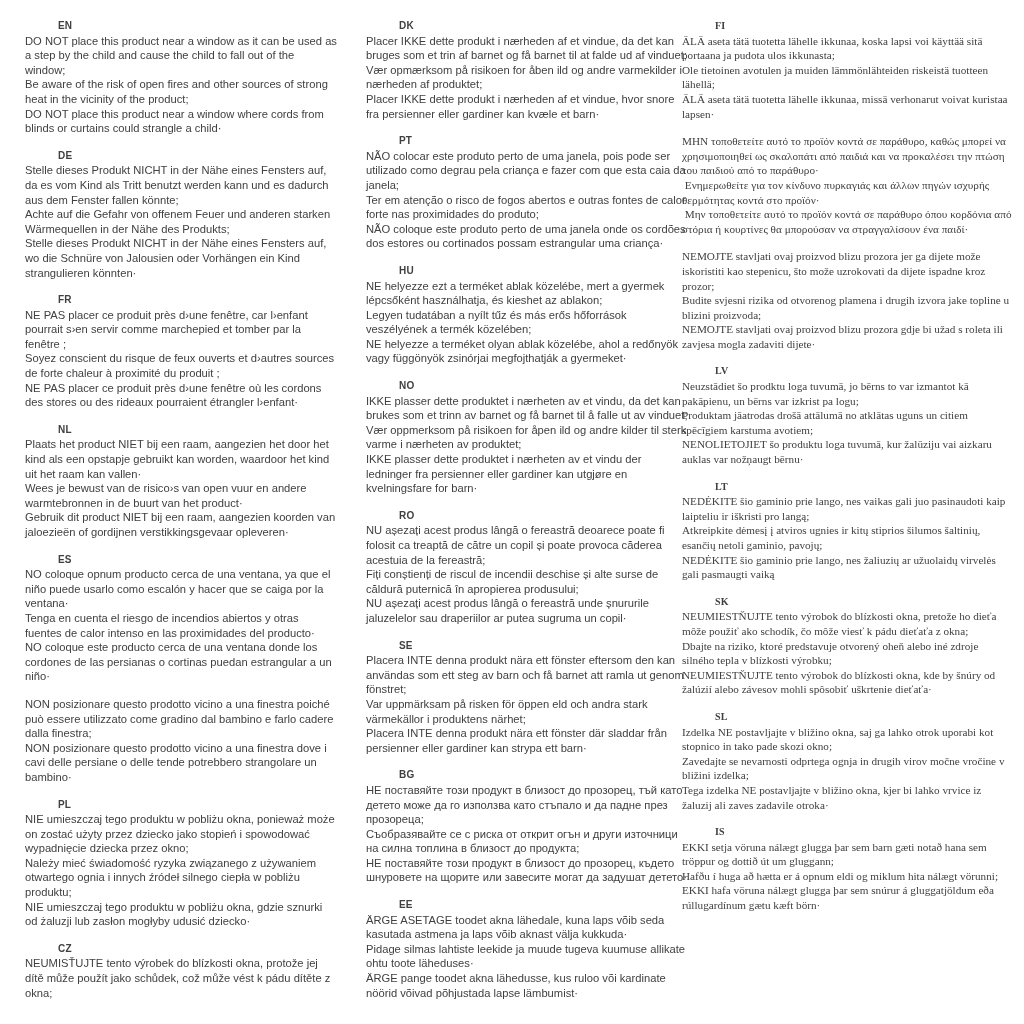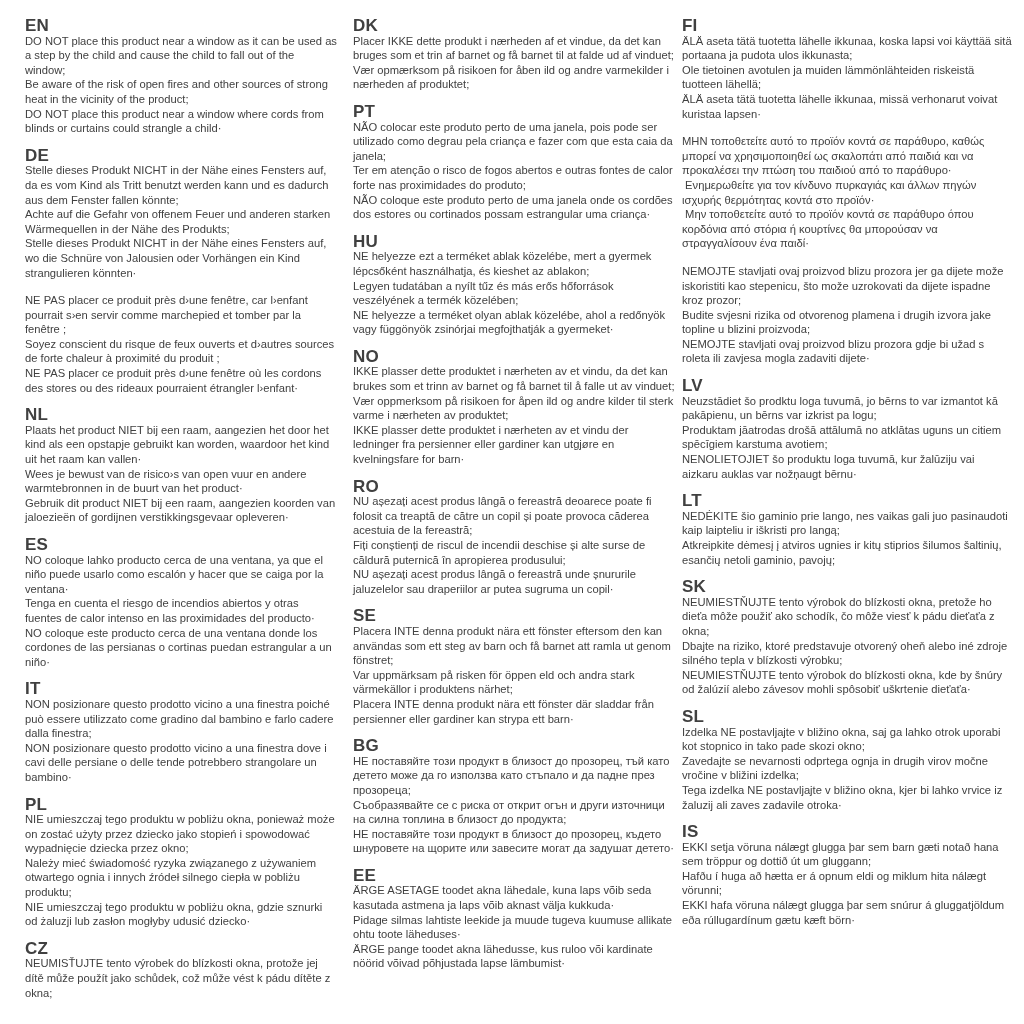--- a/index.html
+++ b/index.html
@@ -15,30 +15,31 @@
     width: 1024px;
     height: 1024px;
     font-family: "Liberation Sans", sans-serif;
     color: #404040;
   }
   .col {
     position: absolute;
     top: 19px;
   }
   .col-0 { left: 25px;  width: 312px; }
-  .col-1 { left: 353px; width: 322px; }
-  .col-2 { left: 682px; width: 331px; }
+  .col-1 { left: 366px; width: 322px; }
+  .col-2 { left: 682px; width: 331px; font-family: Liberation Serif, serif; }
   .lang-block {
     margin-bottom: 13px;
   }
   .lang-code {
-    font-size: 17px;
+    font-size: 10px;
     font-weight: 700;
     line-height: 14.6px;
     letter-spacing: 0.2px;
+    margin-left: 33px;
   }
   .sentence {
     font-size: 11.2px;
     line-height: 14.6px;
     white-space: pre-wrap;
   }
 </style>
 </head>
 <body>
 
@@ -50,57 +51,58 @@
         <div class="sentence">Be aware of the risk of open fires and other sources of strong heat in the vicinity of the product;</div>
         <div class="sentence">DO NOT place this product near a window where cords from blinds or curtains could strangle a child·</div>
       </div>
       <div class="lang-block">
         <div class="lang-code">DE</div>
         <div class="sentence">Stelle dieses Produkt NICHT in der Nähe eines Fensters auf, da es vom Kind als Tritt benutzt werden kann und es dadurch aus dem Fenster fallen könnte;</div>
         <div class="sentence">Achte auf die Gefahr von offenem Feuer und anderen starken Wärmequellen in der Nähe des Produkts;</div>
         <div class="sentence">Stelle dieses Produkt NICHT in der Nähe eines Fensters auf, wo die Schnüre von Jalousien oder Vorhängen ein Kind strangulieren könnten·</div>
       </div>
       <div class="lang-block">
+        <div class="lang-code">FR</div>
         <div class="sentence">NE PAS placer ce produit près d›une fenêtre, car l›enfant pourrait s›en servir comme marchepied et tomber par la fenêtre ;</div>
         <div class="sentence">Soyez conscient du risque de feux ouverts et d›autres sources de forte chaleur à proximité du produit ;</div>
         <div class="sentence">NE PAS placer ce produit près d›une fenêtre où les cordons des stores ou des rideaux pourraient étrangler l›enfant·</div>
       </div>
       <div class="lang-block">
         <div class="lang-code">NL</div>
         <div class="sentence">Plaats het product NIET bij een raam, aangezien het door het kind als een opstapje gebruikt kan worden, waardoor het kind uit het raam kan vallen·</div>
         <div class="sentence">Wees je bewust van de risico›s van open vuur en andere warmtebronnen in de buurt van het product·</div>
         <div class="sentence">Gebruik dit product NIET bij een raam, aangezien koorden van jaloezieën of gordijnen verstikkingsgevaar opleveren·</div>
       </div>
       <div class="lang-block">
         <div class="lang-code">ES</div>
-        <div class="sentence">NO coloque lahko producto cerca de una ventana, ya que el niño puede usarlo como escalón y hacer que se caiga por la ventana·</div>
+        <div class="sentence">NO coloque opnum producto cerca de una ventana, ya que el niño puede usarlo como escalón y hacer que se caiga por la ventana·</div>
         <div class="sentence">Tenga en cuenta el riesgo de incendios abiertos y otras fuentes de calor intenso en las proximidades del producto·</div>
         <div class="sentence">NO coloque este producto cerca de una ventana donde los cordones de las persianas o cortinas puedan estrangular a un niño·</div>
       </div>
       <div class="lang-block">
-        <div class="lang-code">IT</div>
         <div class="sentence">NON posizionare questo prodotto vicino a una finestra poiché può essere utilizzato come gradino dal bambino e farlo cadere dalla finestra;</div>
         <div class="sentence">NON posizionare questo prodotto vicino a una finestra dove i cavi delle persiane o delle tende potrebbero strangolare un bambino·</div>
       </div>
       <div class="lang-block">
         <div class="lang-code">PL</div>
         <div class="sentence">NIE umieszczaj tego produktu w pobliżu okna, ponieważ może on zostać użyty przez dziecko jako stopień i spowodować wypadnięcie dziecka przez okno;</div>
         <div class="sentence">Należy mieć świadomość ryzyka związanego z używaniem otwartego ognia i innych źródeł silnego ciepła w pobliżu produktu;</div>
         <div class="sentence">NIE umieszczaj tego produktu w pobliżu okna, gdzie sznurki od żaluzji lub zasłon mogłyby udusić dziecko·</div>
       </div>
       <div class="lang-block">
         <div class="lang-code">CZ</div>
         <div class="sentence">NEUMISŤUJTE tento výrobek do blízkosti okna, protože jej dítě může použít jako schůdek, což může vést k pádu dítěte z okna;</div>
       </div>
     </div>
   <div class="col col-1">
       <div class="lang-block">
         <div class="lang-code">DK</div>
         <div class="sentence">Placer IKKE dette produkt i nærheden af et vindue, da det kan bruges som et trin af barnet og få barnet til at falde ud af vinduet;</div>
         <div class="sentence">Vær opmærksom på risikoen for åben ild og andre varmekilder i nærheden af produktet;</div>
+        <div class="sentence">Placer IKKE dette produkt i nærheden af et vindue, hvor snore fra persienner eller gardiner kan kvæle et barn·</div>
       </div>
       <div class="lang-block">
         <div class="lang-code">PT</div>
         <div class="sentence">NÃO colocar este produto perto de uma janela, pois pode ser utilizado como degrau pela criança e fazer com que esta caia da janela;</div>
         <div class="sentence">Ter em atenção o risco de fogos abertos e outras fontes de calor forte nas proximidades do produto;</div>
         <div class="sentence">NÃO coloque este produto perto de uma janela onde os cordões dos estores ou cortinados possam estrangular uma criança·</div>
       </div>
       <div class="lang-block">
         <div class="lang-code">HU</div>
         <div class="sentence">NE helyezze ezt a terméket ablak közelébe, mert a gyermek lépcsőként használhatja, és kieshet az ablakon;</div>
@@ -158,20 +160,21 @@
       <div class="lang-block">
         <div class="lang-code">LV</div>
         <div class="sentence">Neuzstādiet šo prodktu loga tuvumā, jo bērns to var izmantot kā pakāpienu, un bērns var izkrist pa logu;</div>
         <div class="sentence">Produktam jāatrodas drošā attālumā no atklātas uguns un citiem spēcīgiem karstuma avotiem;</div>
         <div class="sentence">NENOLIETOJIET šo produktu loga tuvumā, kur žalūziju vai aizkaru auklas var nožņaugt bērnu·</div>
       </div>
       <div class="lang-block">
         <div class="lang-code">LT</div>
         <div class="sentence">NEDĖKITE šio gaminio prie lango, nes vaikas gali juo pasinaudoti kaip laipteliu ir iškristi pro langą;</div>
         <div class="sentence">Atkreipkite dėmesį į atviros ugnies ir kitų stiprios šilumos šaltinių, esančių netoli gaminio, pavojų;</div>
+        <div class="sentence">NEDĖKITE šio gaminio prie lango, nes žaliuzių ar užuolaidų virvelės gali pasmaugti vaiką</div>
       </div>
       <div class="lang-block">
         <div class="lang-code">SK</div>
         <div class="sentence">NEUMIESTŇUJTE tento výrobok do blízkosti okna, pretože ho dieťa môže použiť ako schodík, čo môže viesť k pádu dieťaťa z okna;</div>
         <div class="sentence">Dbajte na riziko, ktoré predstavuje otvorený oheň alebo iné zdroje silného tepla v blízkosti výrobku;</div>
         <div class="sentence">NEUMIESTŇUJTE tento výrobok do blízkosti okna, kde by šnúry od žalúzií alebo závesov mohli spôsobiť uškrtenie dieťaťa·</div>
       </div>
       <div class="lang-block">
         <div class="lang-code">SL</div>
         <div class="sentence">Izdelka NE postavljajte v bližino okna, saj ga lahko otrok uporabi kot stopnico in tako pade skozi okno;</div>

